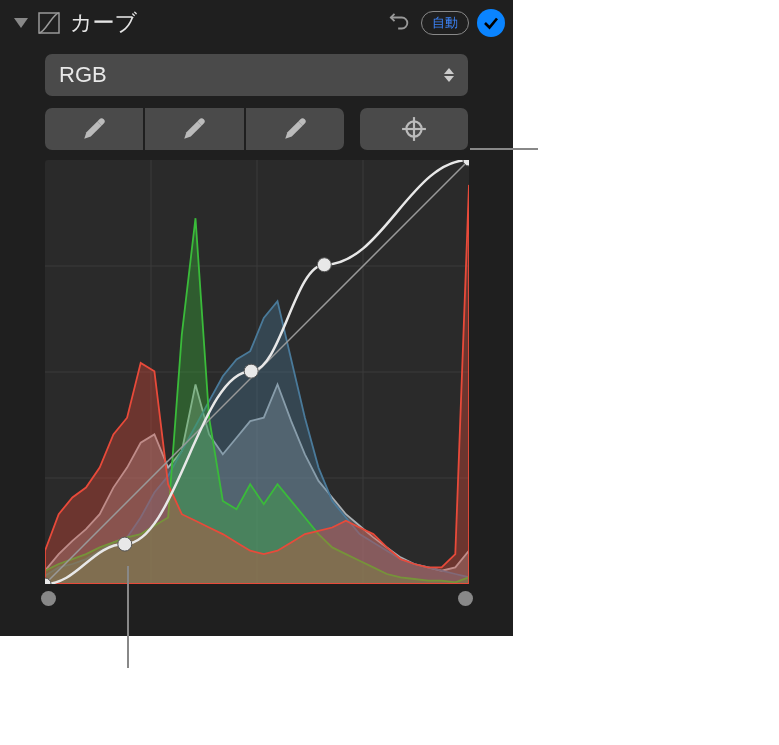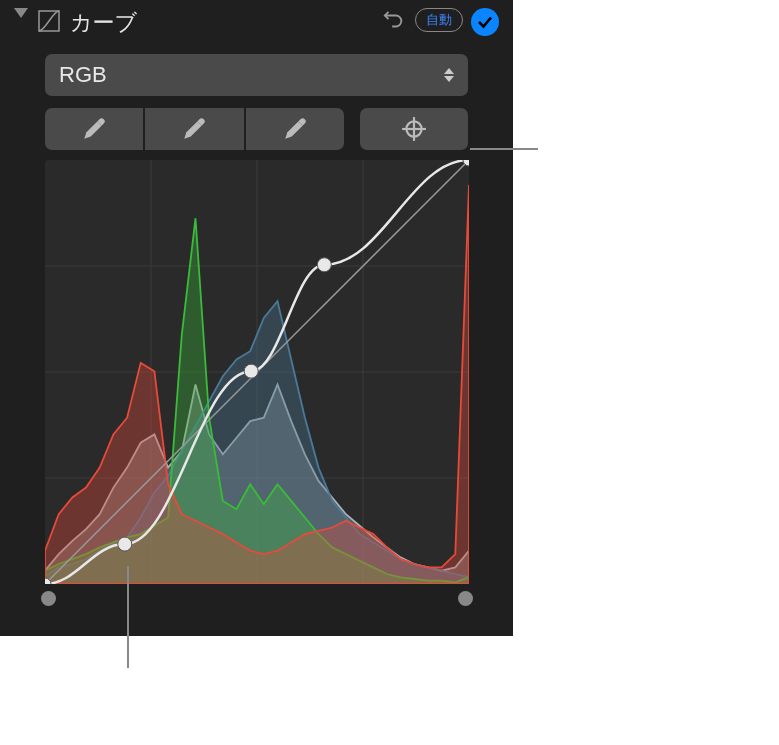--- a/index.html
+++ b/index.html
@@ -17,22 +17,22 @@
     .panel {
       position: absolute;
       left: 0;
       top: 0;
       width: 513px;
       height: 636px;
       background: #1f1f1f;
     }
     .header {
       display: flex;
-      align-items: flex-start;
-      padding: 8px 14px 6px 14px;
+      align-items: center;
+      padding: 8px 8px 6px 14px;
       gap: 8px;
     }
     .disclosure {
       width: 0;
       height: 0;
       border-left: 7px solid transparent;
       border-right: 7px solid transparent;
       border-top: 10px solid #888;
       cursor: pointer;
     }

